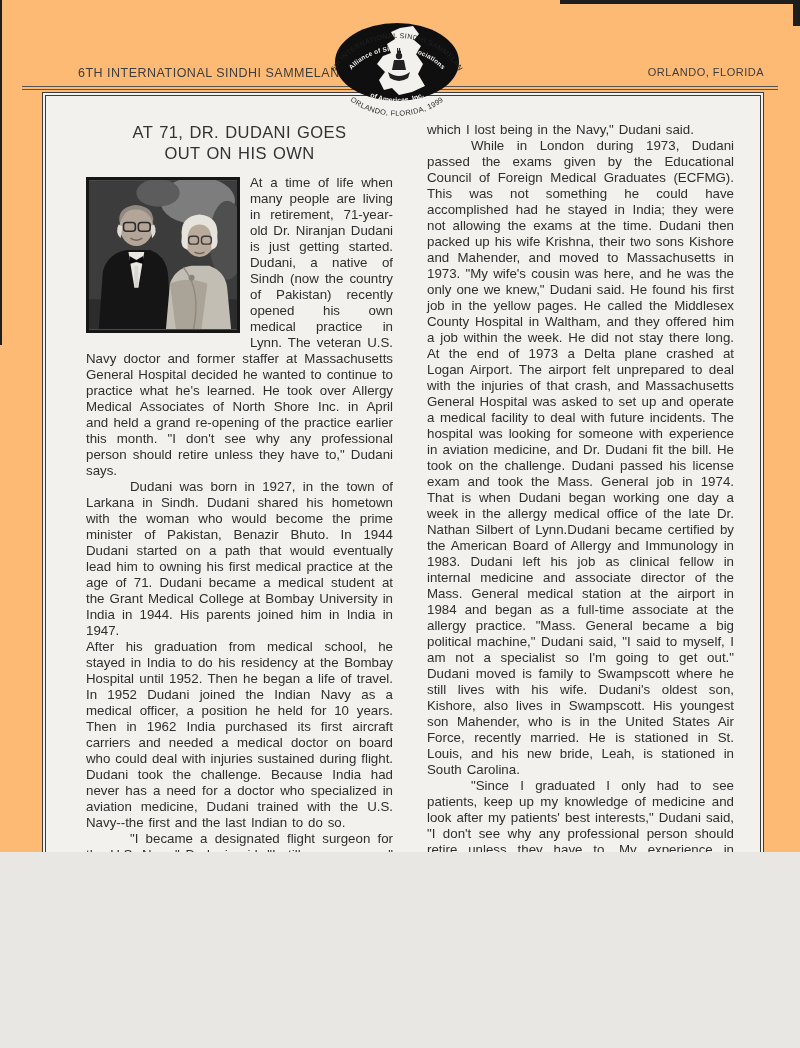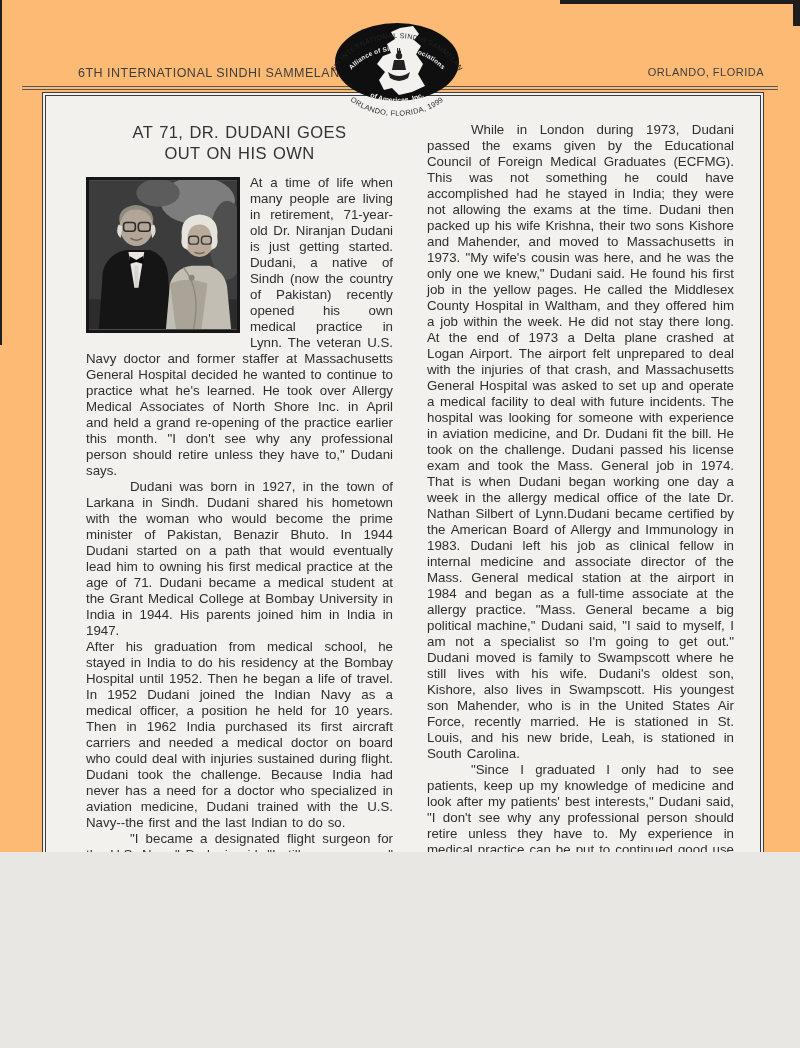--- a/index.html
+++ b/index.html
@@ -170,20 +170,21 @@
           </svg>
         </figure>
 
         <p class="para">At a time of life when many people are living in retirement, 71-year-old Dr. Niranjan Dudani is just getting started.  Dudani, a native of Sindh (now the country of Pakistan) recently opened his own medical practice in Lynn.  The veteran U.S. Navy doctor and former staffer at Massachusetts General Hospital decided he wanted to continue to practice what he's learned.  He took over Allergy Medical Associates of North Shore Inc. in April and held a grand re-opening of the practice earlier this month.  "I don't see why any professional person should retire unless they have to," Dudani says.</p>
         <p class="para indent gap-before">Dudani was born in 1927, in the town of Larkana in Sindh.  Dudani shared his hometown with the woman who would become the prime minister of Pakistan, Benazir Bhuto. In 1944 Dudani started on a path that would eventually lead him to owning his first medical practice at the age of 71.  Dudani became a medical student at the Grant Medical College at Bombay University in India in 1944.  His parents joined him in India in 1947.</p>
         <p class="para">After his graduation from medical school, he stayed in India to do his residency at the Bombay Hospital until 1952.  Then he began a life of travel.  In 1952 Dudani joined the Indian Navy as a medical officer, a position he held for 10 years.  Then in 1962 India purchased its first aircraft carriers and needed a medical doctor on board who could deal with injuries sustained during flight. Dudani took the challenge.  Because India had never has a need for a doctor who specialized in aviation medicine, Dudani trained with the U.S. Navy--the first and the last Indian to do so.</p>
         <p class="para indent gap-before">"I became a designated flight surgeon for the U.S. Navy," Dudani said, "I still am on paper."  While still in the Navy, Dudani began post-graduate work at the University of Bombay, studying public health in 1968.  At the time of his graduation he received a gold medal for standing first in the university.  After 20 years Dudani retired from the Indian Navy and went to London.  "I went to get back and regain touch with clinical medicine,</p>
       </div>
 
       <div class="col">
+        <p class="para">which I lost being in the Navy," Dudani said.</p>
         <p class="para indent">While in London during 1973, Dudani passed the exams given by the Educational Council of Foreign Medical Graduates (ECFMG). This was not something he could have accomplished had he stayed in India; they were not allowing the exams at the time. Dudani then packed up his wife Krishna, their two sons Kishore and Mahender, and moved to Massachusetts in 1973. "My wife's cousin was here, and he was the only one we knew," Dudani said. He found his first job in the yellow pages.  He called the Middlesex County Hospital in Waltham, and they offered him a job within the week.  He did not stay there long.  At the end of 1973 a Delta plane crashed at Logan Airport.  The airport felt unprepared to deal with the injuries of that crash, and Massachusetts General Hospital was asked to set up and operate a medical facility to deal with future incidents.  The hospital was looking for someone with experience in aviation medicine, and Dr. Dudani fit the bill.  He took on the challenge. Dudani passed his license exam and took the Mass. General job in 1974.  That is when Dudani began working one day a week in the allergy medical office of the late Dr. Nathan Silbert of Lynn.Dudani became certified by the American Board of Allergy and Immunology in 1983.  Dudani left his job as clinical fellow in internal medicine and associate director of the Mass. General medical station at the airport in 1984 and began as a full-time associate at the allergy practice.  "Mass. General became a big political machine," Dudani said, "I said to myself, I am not a specialist so I'm going to get out." Dudani moved is family to Swampscott where he still lives with his wife.  Dudani's oldest son, Kishore, also lives in Swampscott.  His youngest son Mahender, who is in the United States Air Force, recently married. He is stationed in St. Louis, and his new bride, Leah, is stationed in South Carolina.</p>
         <p class="para indent">"Since I graduated I only had to see patients, keep up my knowledge of medicine and look after my patients' best interests," Dudani said, "I don't see why any professional person should retire unless they have to.  My experience in medical practice can be put to continued good use to my patients'."</p>
       </div>
 
     </div>
   </div>
 
   <div class="footer-line-ext"></div>
   <div class="date-pill">
     <span>July 30, 31, August 1,1999</span>

